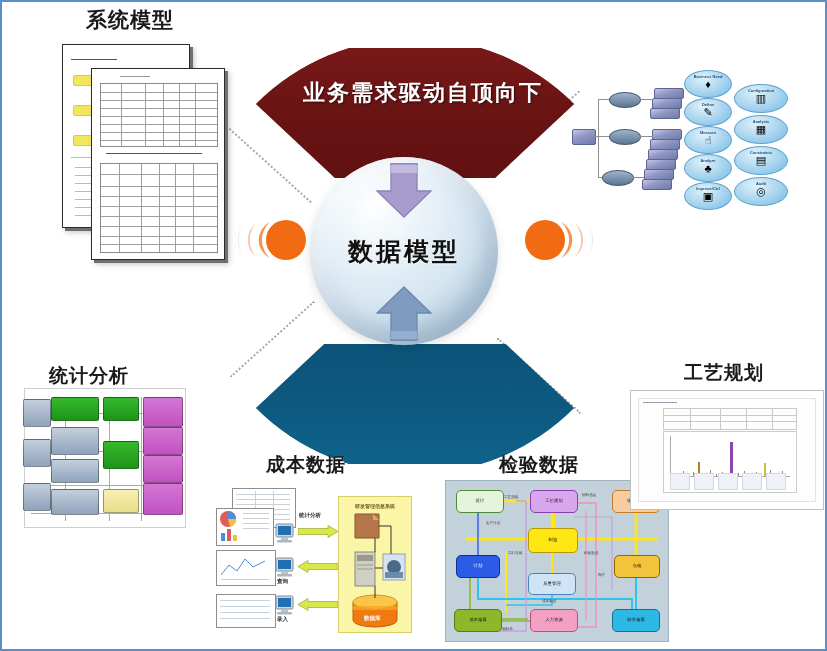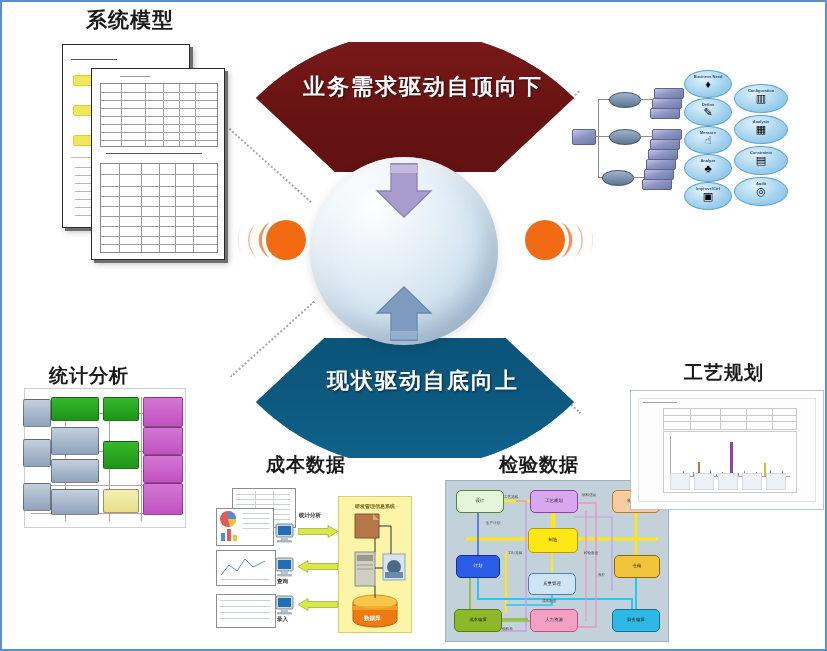--- a/index.html
+++ b/index.html
@@ -39,20 +39,21 @@
     position: absolute;
     height: 0; border-top: 2px dotted #9a9a9a;
     transform-origin: 0 0;
     opacity: .85;
   }
 
   
   #fan-top, #fan-bot {
     position: absolute;
     overflow: visible;
+    margin-top: 6px;
   }
   .fan-label {
     position: absolute;
     color: #ffffff;
     font-weight: bold;
     font-size: 22px;
     letter-spacing: 2px;
     white-space: nowrap;
     text-shadow: 1px 1px 2px rgba(0,0,0,.55);
   }
@@ -221,34 +222,34 @@
       <path d="M165 -85 L6 64 A 225 225 0 0 0 324 64 Z" fill="#0d5b82"></path>
       <path d="M165 -85 L6 64 A 225 225 0 0 0 324 64 Z" fill="url(#fgb)"></path>
       <defs>
         <linearGradient id="fgb" x1="0" y1="1" x2="0" y2="0">
           <stop offset="0%" stop-color="#0f6690" stop-opacity=".9"></stop>
           <stop offset="55%" stop-color="#0b4f72" stop-opacity=".5"></stop>
           <stop offset="100%" stop-color="#093f5c" stop-opacity=".3"></stop>
         </linearGradient>
       </defs>
     </svg>
-    <div class="fan-label" style="left:77px; top:28px;">现状驱动自底向上</div>
   </div>
 
   <div id="sphere">
 
     <svg class="arrow-down" viewBox="0 0 62 56">
       <path d="M18 0 H44 V28 H58 L31 54 L4 28 H18 Z" fill="#a89ccd" stroke="#8d81b5" stroke-width="1.3"></path>
       <path d="M18 2 H44 V10 H18 Z" fill="#c8bfe3" opacity=".85"></path>
     </svg>
 
     <svg class="arrow-up" viewBox="0 0 62 56">
       <path d="M31 2 L58 28 H44 V56 H18 V28 H4 Z" fill="#7f9cc0" stroke="#6b88ab" stroke-width="1.3"></path>
       <path d="M18 46 H44 V54 H18 Z" fill="#9cb4d1" opacity=".8"></path>
     </svg>
+    <div id="sphere-label">数据模型</div>
   </div>
 
   <div class="ripple" style="left:228px; top:212px;">
     <svg width="78" height="52" viewBox="0 0 78 52">
       <circle cx="56" cy="26" r="20" fill="#f26a11"></circle>
       <path d="M40 8 A 20 20 0 0 0 40 44 A 24 24 0 0 1 40 8 Z" fill="#f58745" opacity=".92"></path>
       <path d="M26 9 A 22 22 0 0 0 26 43 A 26 26 0 0 1 26 9 Z" fill="#f8a573" opacity=".72"></path>
       <path d="M13 11 A 24 24 0 0 0 13 41 A 28 28 0 0 1 13 11 Z" fill="#fbc7a5" opacity=".5"></path>
     </svg>
   </div>

